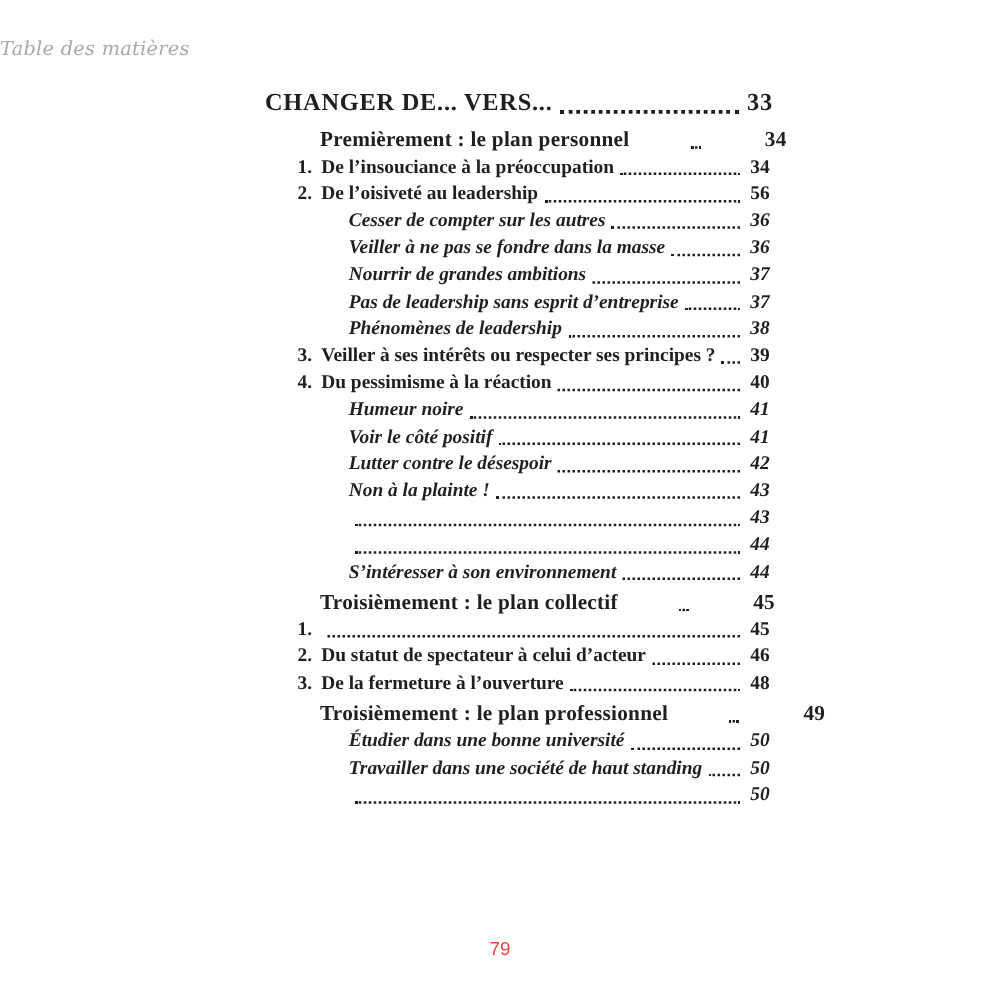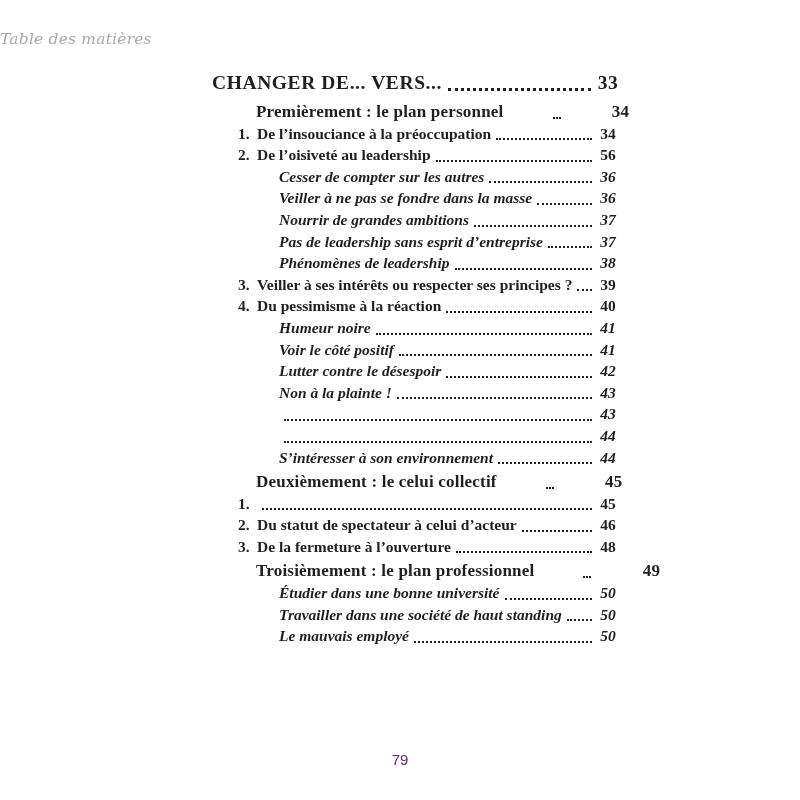--- a/index.html
+++ b/index.html
@@ -96,21 +96,21 @@
     font-style: italic;
   }
   .footer-page-number {
     position: absolute;
     bottom: 32px;
     left: 0;
     width: 100%;
     text-align: center;
     font-family: "Liberation Sans", sans-serif;
     font-size: 15px;
-    color: #701a75;
+    color: #ef4444;
   }
 </style>
 </head>
 <body>
 
 <div class="page">
 
   <div class="running-header">Table des matières</div>
 
   <div class="toc">
@@ -215,21 +215,21 @@
     <span class="pg">44</span>
   </div>
         <div class="toc-row level-sub">
 
     <span class="label">S’intéresser à son environnement</span>
     <span class="leader"></span>
     <span class="pg">44</span>
   </div>
         <div class="toc-row level-section">
 
-    <span class="label">Deuxièmement : le celui collectif</span>
+    <span class="label">Troisièmement : le plan collectif</span>
     <span class="leader"></span>
     <span class="pg">45</span>
   </div>
         <div class="toc-row level-numbered">
     <span class="num">1.</span>
     <span class="leader"></span>
     <span class="pg">45</span>
   </div>
         <div class="toc-row level-numbered">
     <span class="num">2.</span>
@@ -256,21 +256,20 @@
     <span class="pg">50</span>
   </div>
         <div class="toc-row level-sub">
 
     <span class="label">Travailler dans une société de haut standing</span>
     <span class="leader"></span>
     <span class="pg">50</span>
   </div>
         <div class="toc-row level-sub">
 
-    <span class="label">Le mauvais employé</span>
     <span class="leader"></span>
     <span class="pg">50</span>
   </div>
       </div>
   </div>
 
   <div class="footer-page-number">79</div>
 
 </div>
 

